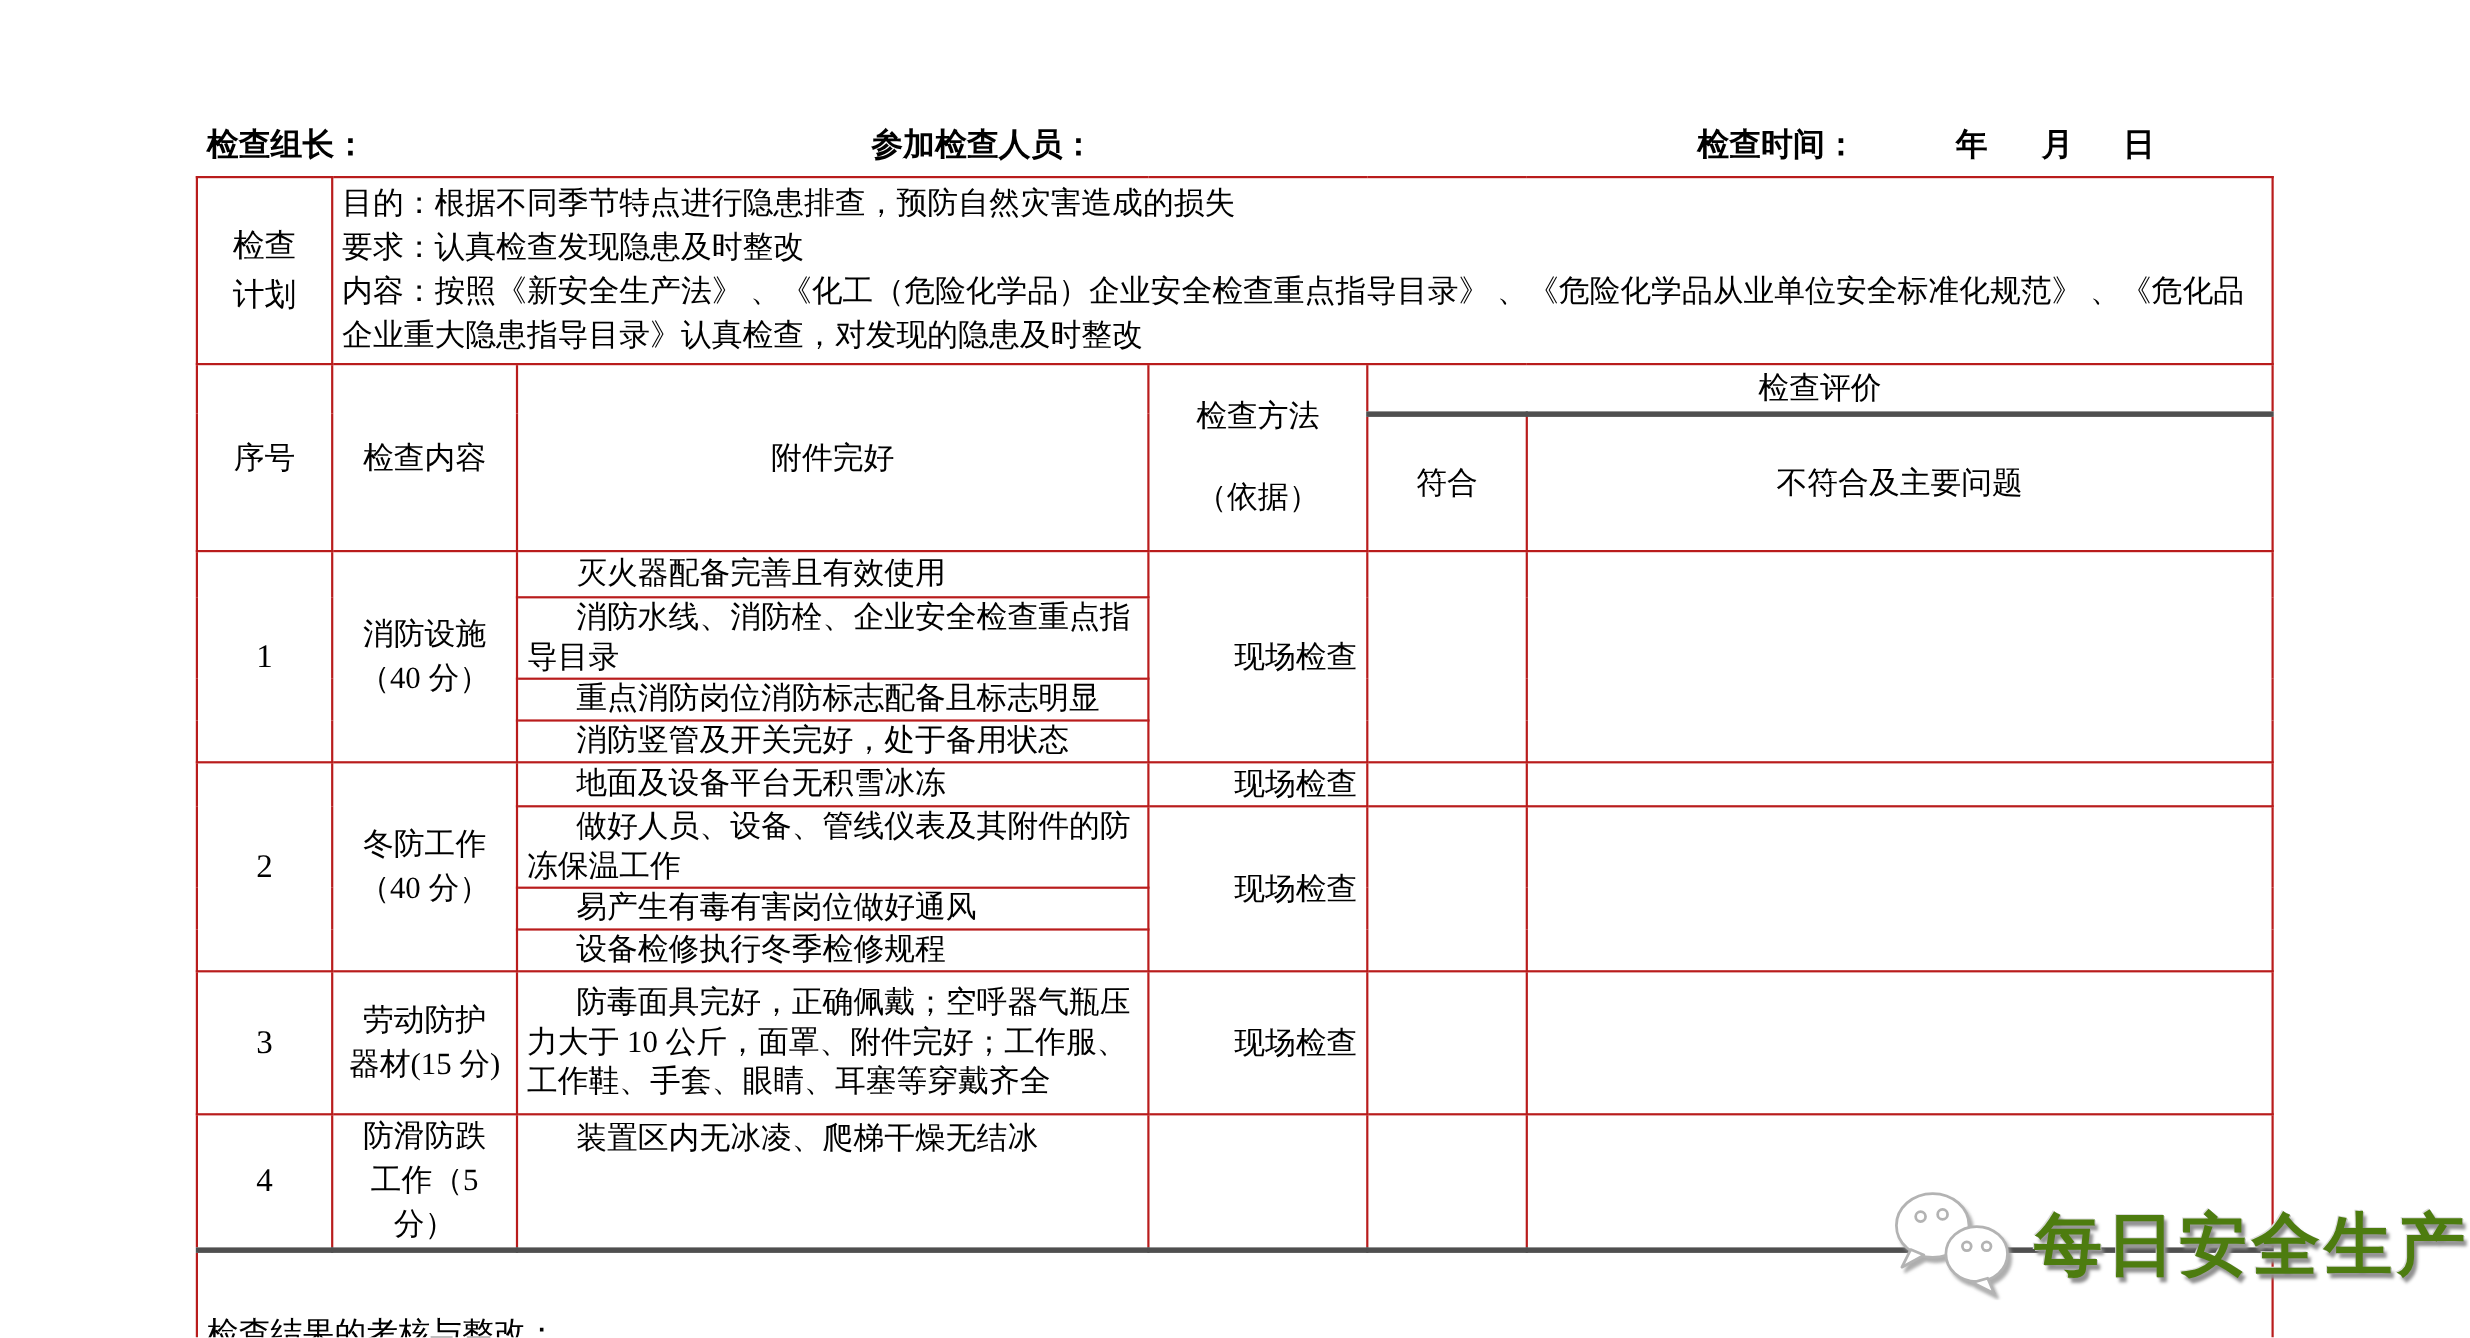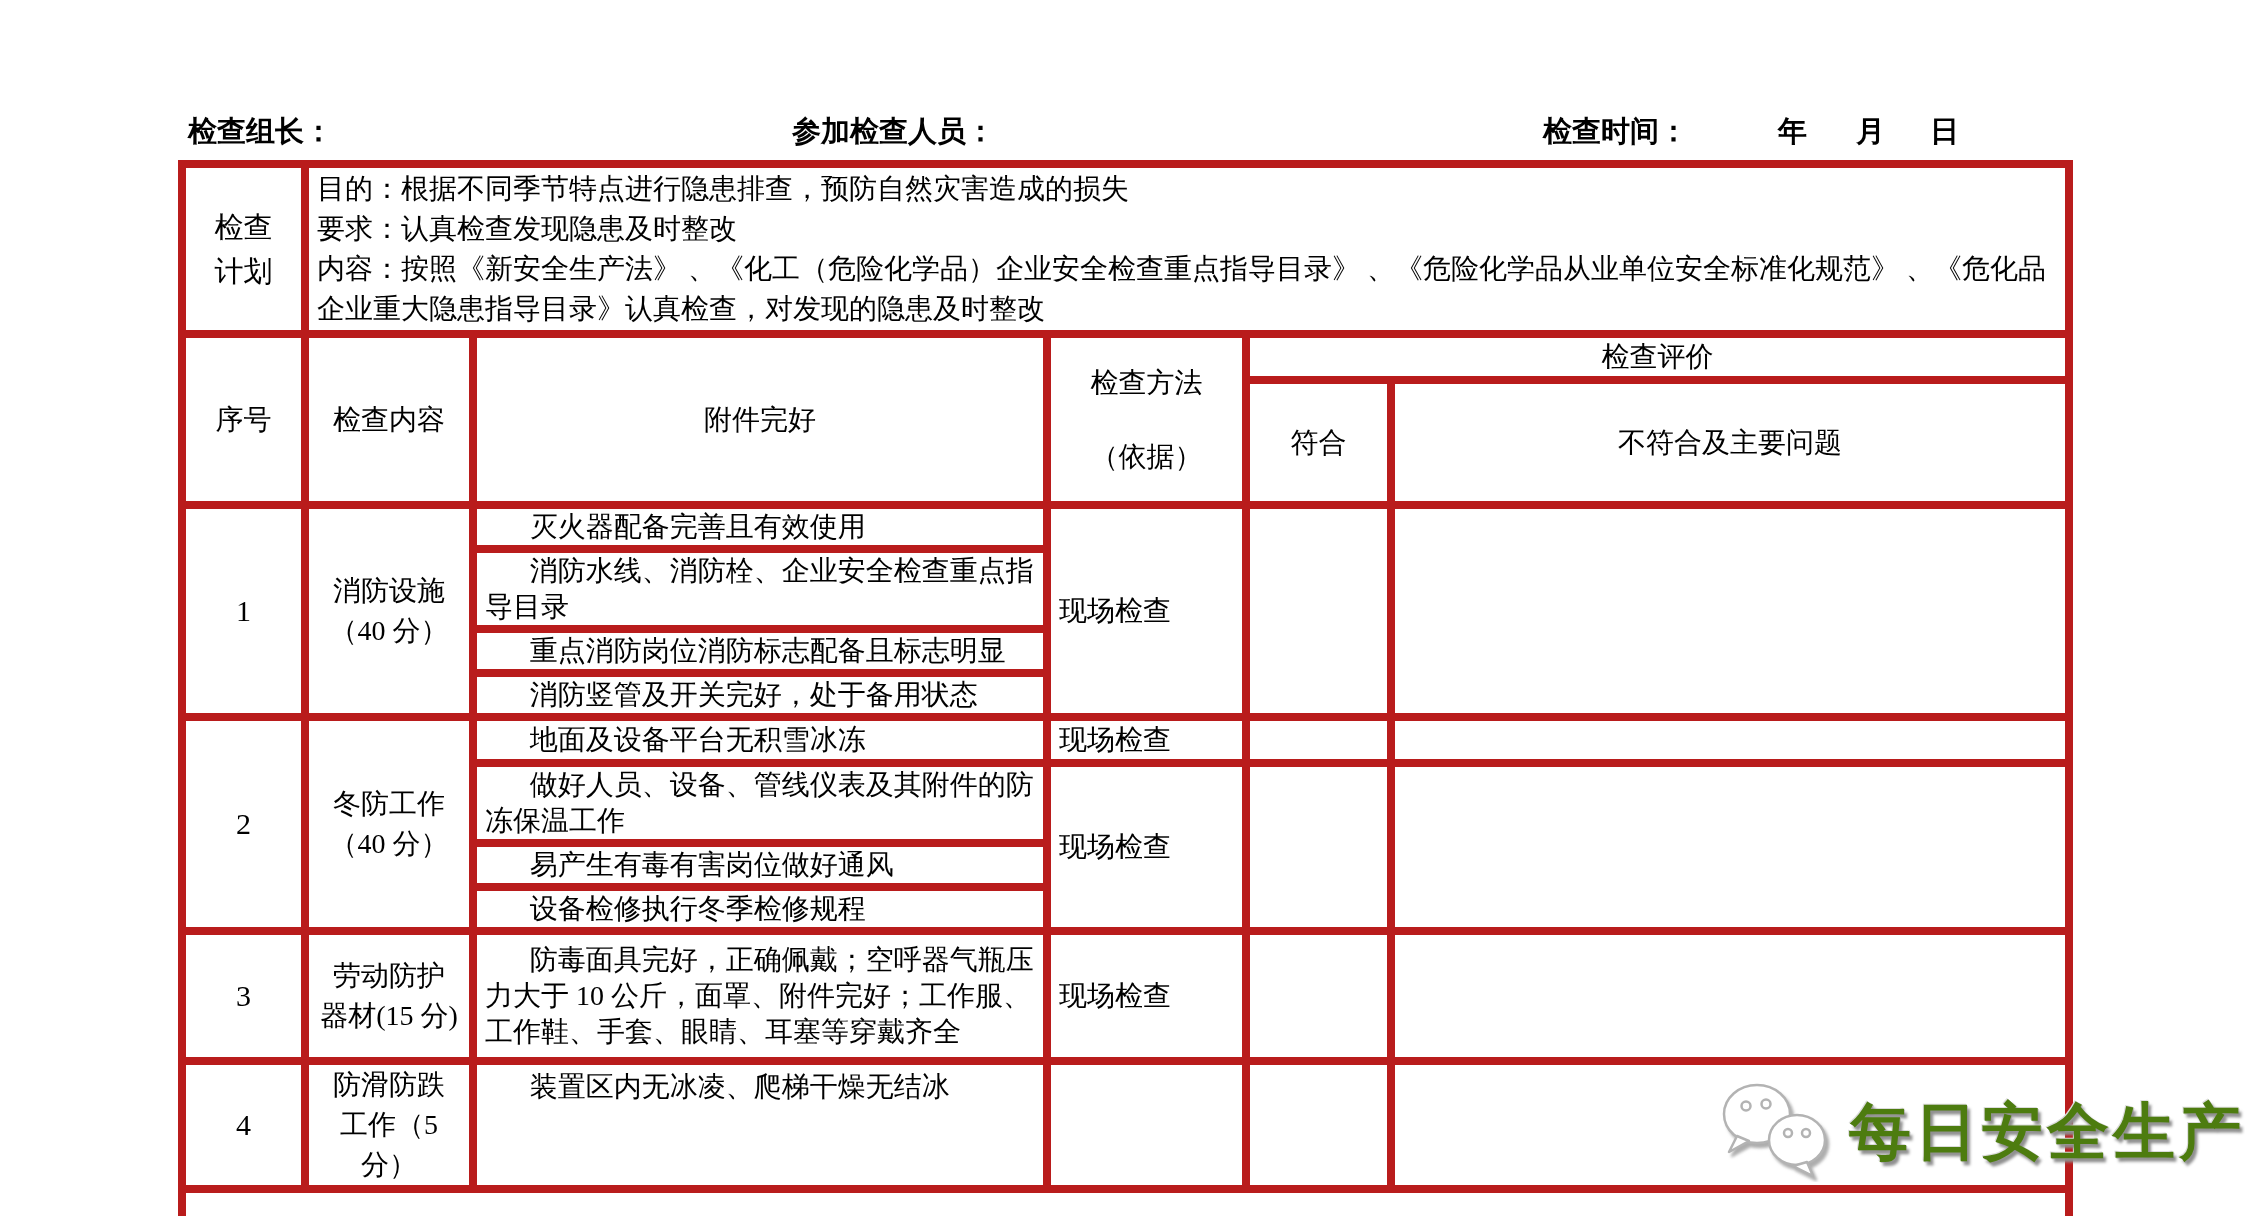--- a/index.html
+++ b/index.html
@@ -29,35 +29,35 @@
   #lbl-month{left:1856px;}
   #lbl-day{left:1930px;}
 
   
   #form-table{
     position:absolute;left:178px;top:160px;width:1887px;
     border-collapse:collapse;table-layout:fixed;
     font-size:28px;
   }
   #form-table td,#form-table th{
-    border:8px solid #b91c1c;
+    border:2px solid #b91c1c;
     padding:0 8px;
     vertical-align:middle;
     font-weight:normal;
     overflow:hidden;
   }
   .tb{border-bottom:5px solid #4f4f4f !important;margin-left:19px;}
   .tt{border-top:5px solid #4f4f4f !important;}
 
   .center{text-align:center;}
   .plan-label{text-align:center;line-height:44px;font-size:29px;}
   .plan-text{line-height:40px;padding:4px 10px;vertical-align:middle;}
   .std-cell{text-align:left;text-indent:1.6em;line-height:36px;padding:2px 6px;}
   .content-cell{text-align:center;line-height:40px;}
-  .method-cell{text-align:left;}
+  .method-cell{text-align:right;}
   .method-head{text-align:center;line-height:74px;}
   .seq-cell{text-align:center;font-size:30px;}
   .footer-cell{padding-left:45px;font-size:29px;font-weight:bold;}
 
   
   .rh-plan{height:170px;}
   .rh-eval{height:45px;}
   .rh-sub{height:125px;}
   .rh-r1a{height:42px;} .rh-r1b{height:62px;} .rh-r1c{height:33px;} .rh-r1d{height:33px;}
   .rh-r2a{height:40px;} .rh-r2b{height:72px;} .rh-r2c{height:38px;} .rh-r2d{height:38px;}

